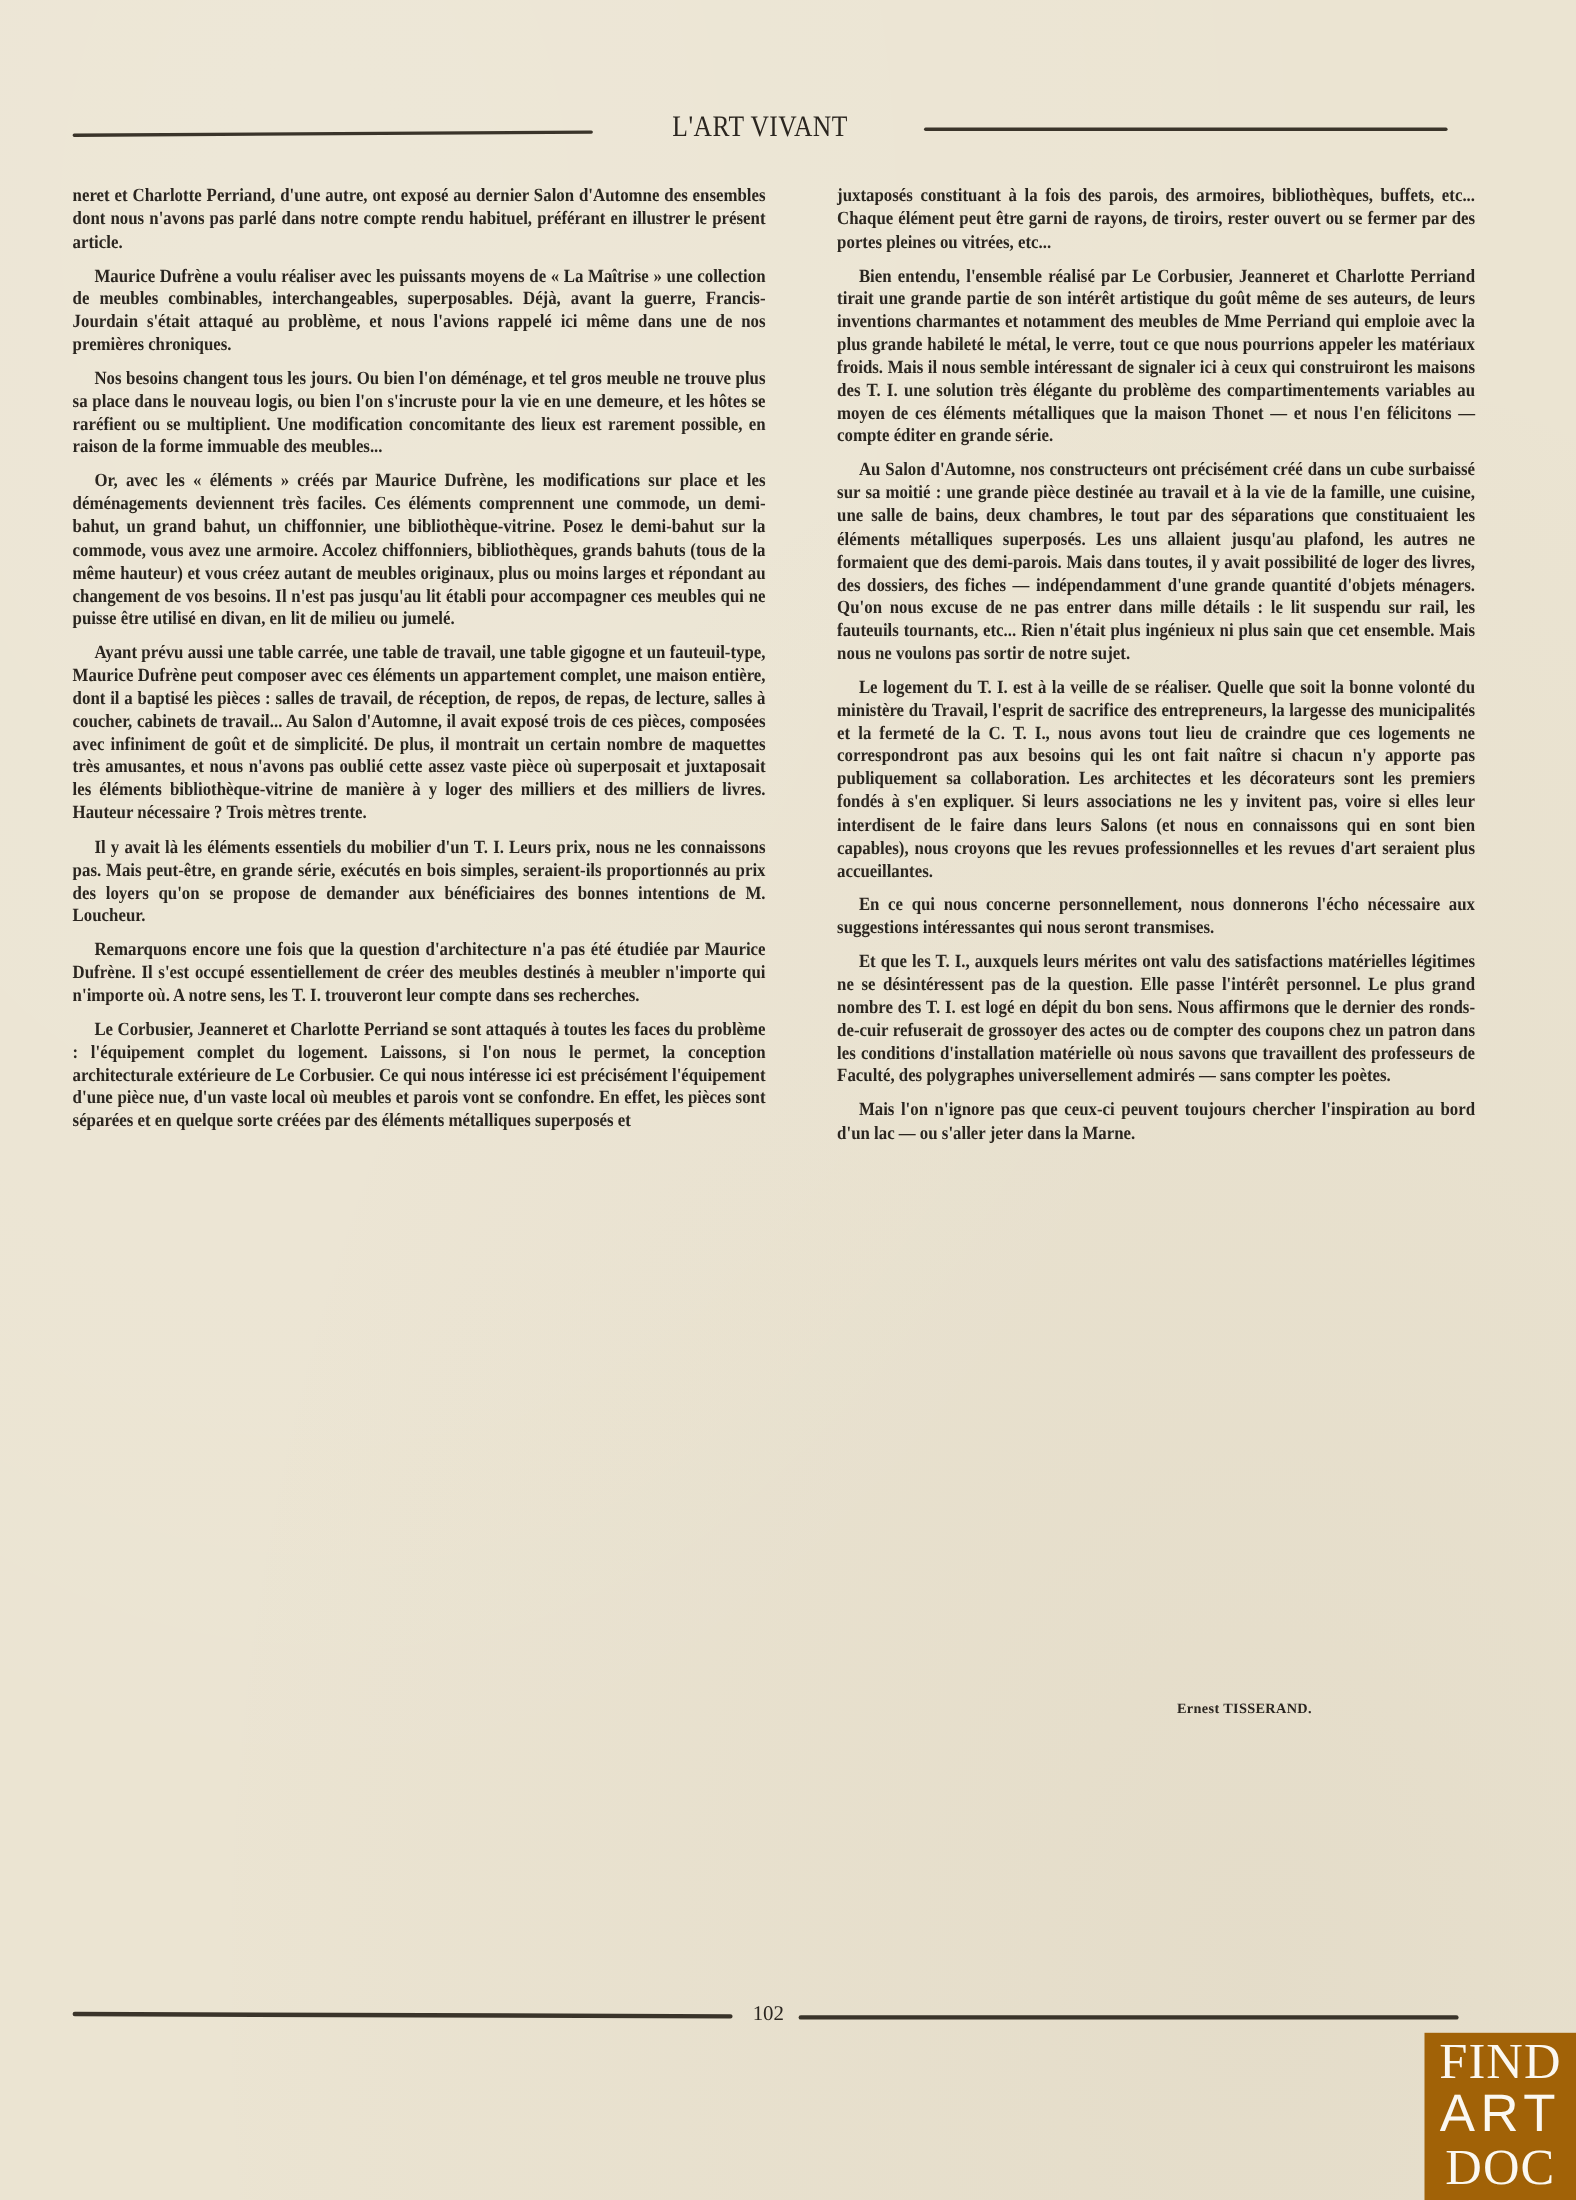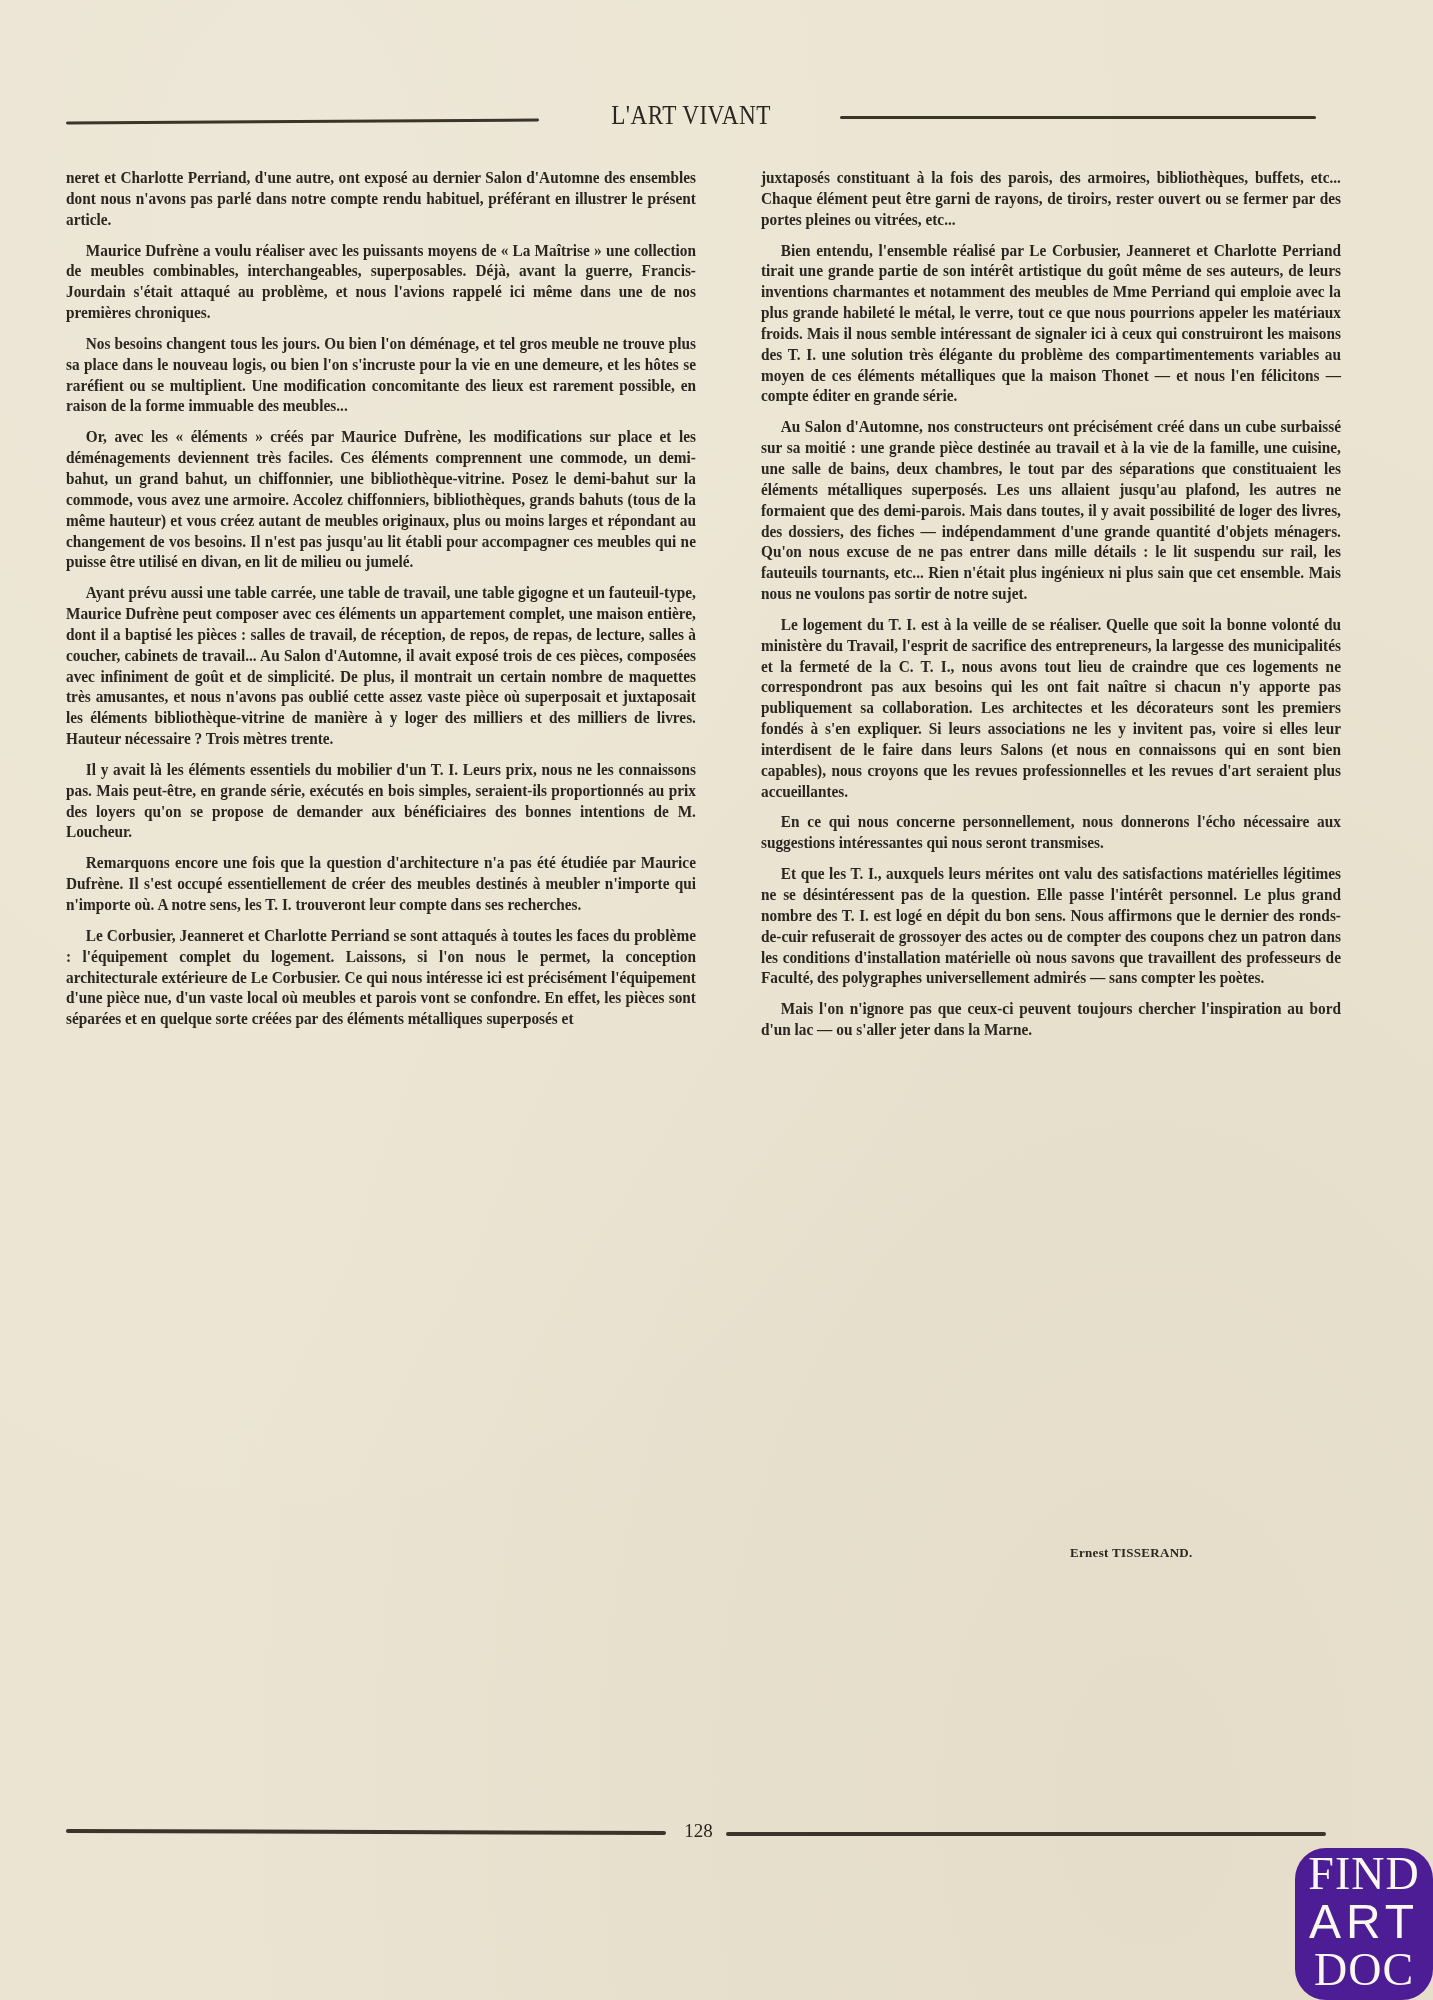--- a/index.html
+++ b/index.html
@@ -43,21 +43,21 @@
   }
   .footer { position: absolute; left: 66px; top: 1820px; width: 1260px; height: 30px; }
   .footer .rule.left { left: 0; top: 10px; width: 600px; transform: rotate(0.2deg); height: 4px; }
   .footer .rule.right { left: 660px; top: 12px; width: 600px; height: 4px; }
   .footer .page-number {
     position: absolute; left: 610px; top: 0; width: 45px; text-align: center;
     font-size: 19px;
   }
   .logo {
     position: absolute; left: 1295px; top: 1848px; width: 138px; height: 152px;
-    background: #4c1d95; color: #fbf8f1; text-align: center; overflow: hidden; border-radius: 31px;
+    background: #a16207; color: #fbf8f1; text-align: center; overflow: hidden;
   }
   .logo .l1, .logo .l3 {
     display: block; font-family: "Liberation Serif", serif; font-size: 46px; line-height: 48px;
     letter-spacing: 1px;
   }
   .logo .l1 { margin-top: 2px; }
   .logo .l2 {
     display: block; font-family: "Liberation Sans", sans-serif; font-weight: normal;
     font-size: 48px; line-height: 48px; letter-spacing: 5px;
   }
@@ -89,21 +89,21 @@
   <p>Le logement du T. I. est à la veille de se réaliser. Quelle que soit la bonne volonté du ministère du Travail, l'esprit de sacrifice des entrepreneurs, la largesse des municipalités et la fermeté de la C. T. I., nous avons tout lieu de craindre que ces logements ne correspondront pas aux besoins qui les ont fait naître si chacun n'y apporte pas publiquement sa collaboration. Les architectes et les décorateurs sont les premiers fondés à s'en expliquer. Si leurs associations ne les y invitent pas, voire si elles leur interdisent de le faire dans leurs Salons (et nous en connaissons qui en sont bien capables), nous croyons que les revues professionnelles et les revues d'art seraient plus accueillantes.</p>
   <p>En ce qui nous concerne personnellement, nous donnerons l'écho nécessaire aux suggestions intéressantes qui nous seront transmises.</p>
   <p>Et que les T. I., auxquels leurs mérites ont valu des satisfactions matérielles légitimes ne se désintéressent pas de la question. Elle passe l'intérêt personnel. Le plus grand nombre des T. I. est logé en dépit du bon sens. Nous affirmons que le dernier des ronds-de-cuir refuserait de grossoyer des actes ou de compter des coupons chez un patron dans les conditions d'installation matérielle où nous savons que travaillent des professeurs de Faculté, des polygraphes universellement admirés — sans compter les poètes.</p>
   <p>Mais l'on n'ignore pas que ceux-ci peuvent toujours chercher l'inspiration au bord d'un lac — ou s'aller jeter dans la Marne.</p>
 </div>
 
 <div class="signature">Ernest TISSERAND.</div>
 
 <div class="footer">
   <div class="rule left"></div>
-  <div class="page-number">128</div>
+  <div class="page-number">102</div>
   <div class="rule right"></div>
 </div>
 
 <div class="logo">
   <span class="l1">FIND</span>
   <span class="l2">ART</span>
   <span class="l3">DOC</span>
 </div>
 
 </body></html>

